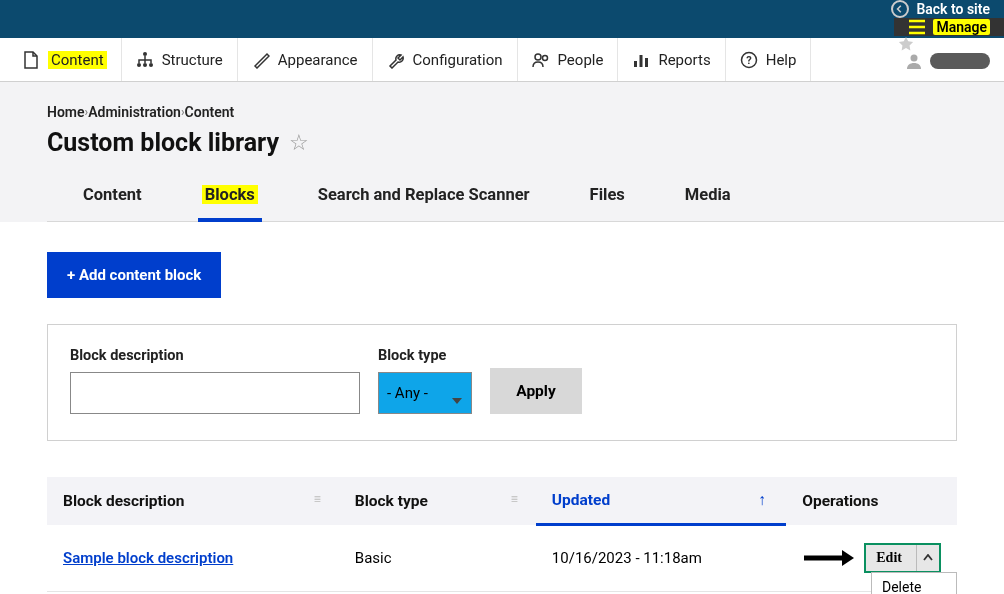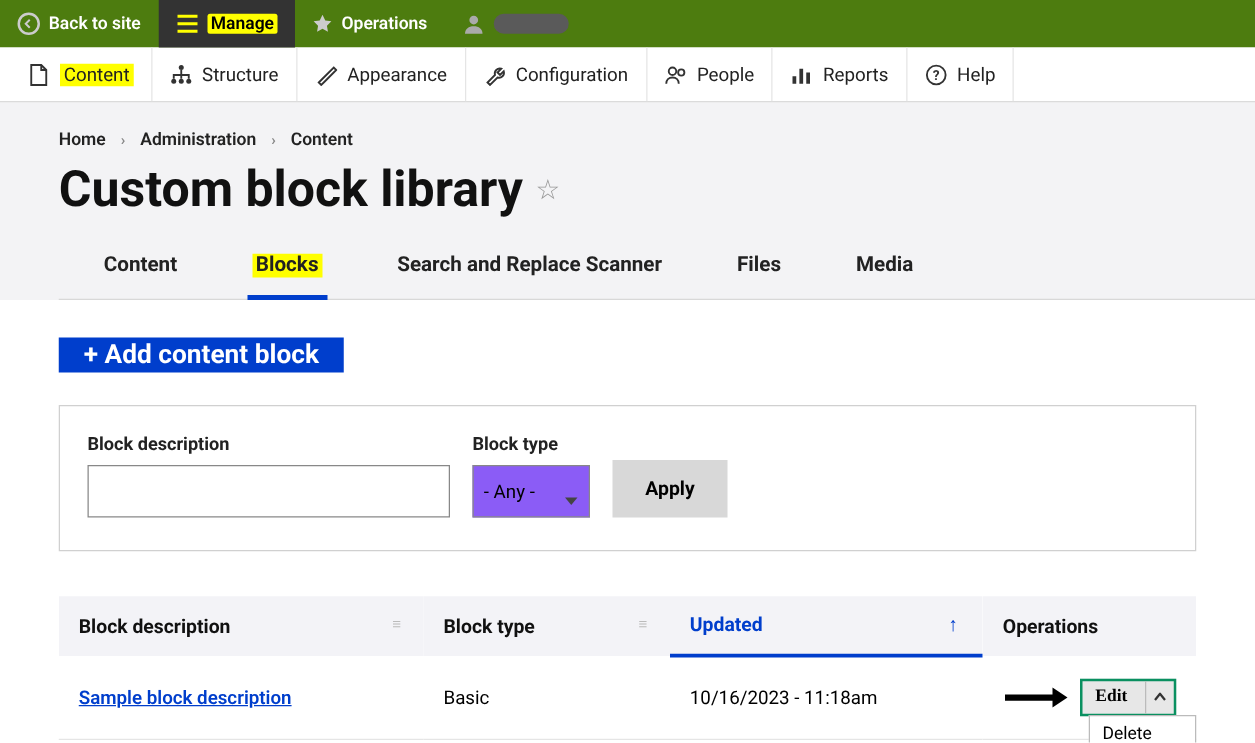--- a/index.html
+++ b/index.html
@@ -1,52 +1,52 @@
 <!DOCTYPE html>
 <html><head>
 <meta charset="utf-8">
 <style>
 * { margin: 0; padding: 0; box-sizing: border-box; font-family: -apple-system, BlinkMacSystemFont, "Segoe UI", Roboto, sans-serif; }
 body { background: #fff; width: 1004px; height: 594px; overflow: hidden; }
 
 
-.toolbar-top { background: #4d7c0f; height: 38px; display: flex; align-items: flex-end; color: #fff; font-size: 14px; font-weight: 600; }
+.toolbar-top { background: #0c4a6e; height: 38px; display: flex; align-items: flex-end; color: #fff; font-size: 14px; font-weight: 600; flex-direction: column; }
 .toolbar-top .item { display: flex; align-items: center; padding: 0 14px; height: 100%; gap: 7px; cursor: pointer; }
 .toolbar-top .item.manage { background: #333; }
 .toolbar-top .hl { background: #ffff00; color: #000; padding: 0 3px; border-radius: 2px; }
 .toolbar-top .user-pill { width: 60px; height: 16px; background: #5a5a5a; border-radius: 8px; display: inline-block; }
 .circ-left { width: 18px; height: 18px; border: 2px solid #ccc; border-radius: 50%; display: inline-flex; align-items: center; justify-content: center; font-size: 12px; }
 
 
 .admin-menu { background: #fff; border-bottom: 1px solid #d0d0d0; height: 44px; display: flex; padding-left: 8px; }
 .admin-menu .mitem { display: flex; align-items: center; gap: 8px; padding: 0 14px; border-right: 1px solid #e5e5e5; font-size: 15px; color: #222; cursor: pointer; }
 .admin-menu .mitem.first .hl { background: #ffff00; padding: 0 3px; }
 .admin-menu svg, .admin-menu .ico { width: 18px; height: 18px; }
 
 
 .page-head { background: #f3f3f5; padding: 22px 0 0 47px; }
-.breadcrumb { font-size: 14px; color: #222; display: flex; gap: 12px; align-items: center; font-weight: 600; }
+.breadcrumb { font-size: 14px; color: #222; display: flex; align-items: center; font-weight: 600; }
 .breadcrumb .sep { color: #888; font-size: 12px; }
 .page-title-row { display: flex; align-items: center; gap: 10px; margin-top: 8px; }
-.page-title { font-size: 40px; font-weight: 700; color: #111; }
+.page-title { font-size: 25px; font-weight: 700; color: #111; }
 .star { color: #999; font-size: 22px; }
 
 
 .tabs { display: flex; gap: 52px; margin-top: 28px; padding-left: 32px; border-bottom: 1px solid #d8d8d8; }
 .tabs .tab { font-size: 16.5px; font-weight: 700; color: #222; padding: 0 4px 14px 4px; cursor: pointer; }
 .tabs .tab.active { border-bottom: 4px solid #003ecc; margin-bottom: -1px; }
 .tabs .tab .hl { background: #ffff00; padding: 0 3px; }
 
 
 .content { padding: 30px 47px 0 47px; }
-.add-btn { background: #003ecc; color: #fff; font-weight: 700; font-size: 21px; padding: 2px 20px; border: none; cursor: pointer; }
+.add-btn { background: #003ecc; color: #fff; font-weight: 700; font-size: 15px; padding: 14px 20px; border: none; cursor: pointer; }
 .filter-box { border: 1px solid #d0d0d0; margin-top: 26px; padding: 22px 22px 26px 22px; display: flex; align-items: flex-end; gap: 18px; }
 .filter-box label { font-size: 14.5px; font-weight: 700; color: #222; display: block; margin-bottom: 8px; }
 .filter-box input[type=text] { width: 290px; height: 42px; border: 1px solid #888; font-size: 15px; padding: 0 8px; }
-.filter-box select { width: 94px; height: 42px; border: 1px solid #888; font-size: 15px; padding: 0 8px; appearance: none; background: #8b5cf6; }
+.filter-box select { width: 94px; height: 42px; border: 1px solid #888; font-size: 15px; padding: 0 8px; appearance: none; background: #0ea5e9; }
 .select-wrap { position: relative; display: inline-block; }
 .select-wrap::after { content: ""; position: absolute; right: 10px; top: 69%; transform: translateY(-50%); border-left: 5px solid transparent; border-right: 5px solid transparent; border-top: 6px solid #444; pointer-events: none; }
 .apply-btn { width: 92px; height: 46px; background: #d8d8d8; border: none; font-size: 15.5px; font-weight: 700; cursor: pointer; }
 
 
 .result-table { margin-top: 36px; width: 100%; border-collapse: collapse; }
 .result-table thead { background: #f3f3f7; }
 .result-table th { text-align: left; font-size: 15.5px; font-weight: 700; padding: 14px 16px 14px 16px; color: #111; position: relative; }
 .result-table th.updated { color: #003ecc; border-bottom: 3px solid #003ecc; }
 .result-table th .sort-arrow { color: #003ecc; position: absolute; right: 20px; font-weight: 700; }

